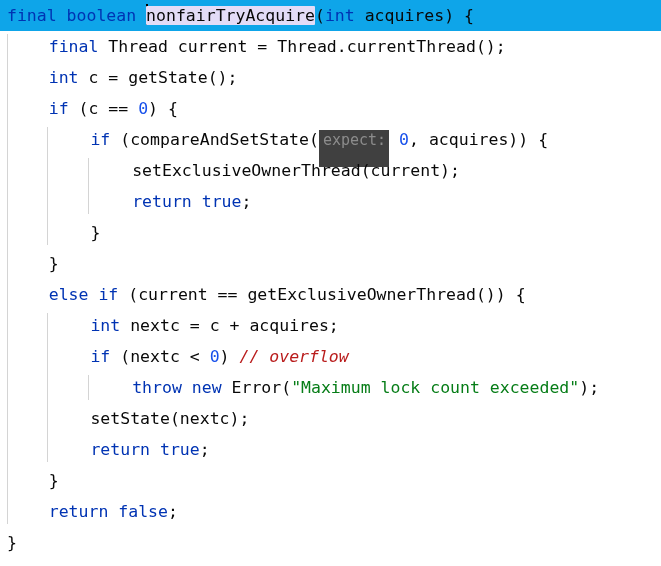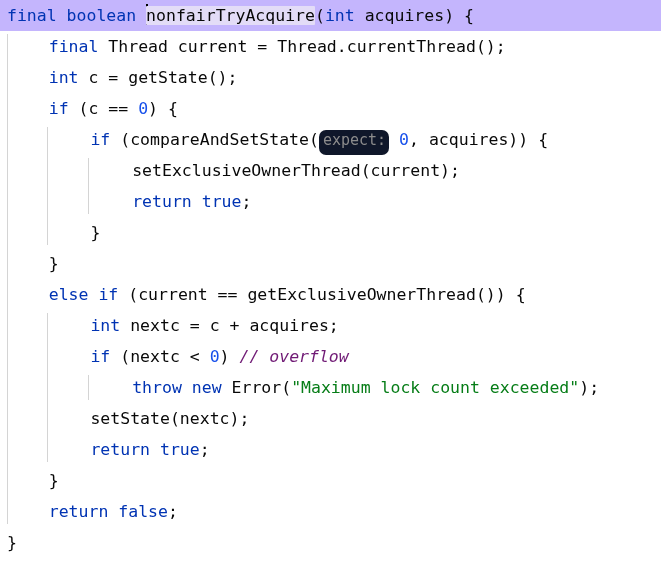--- a/index.html
+++ b/index.html
@@ -38,21 +38,21 @@
     position: relative;
     height: 31px;
     line-height: 31px;
     padding-left: 7px;
     white-space: pre;
     color: #080808;
     letter-spacing: 0px;
   }
 
   .line.current {
-    background: #c4b5fd;
+    background: #0ea5e9;
   }
 
   
   .guides {
     position: absolute;
     left: 0;
     top: 0;
     width: 661px;
     height: 566px;
     pointer-events: none;
@@ -60,44 +60,44 @@
   .guide {
     position: absolute;
     width: 1px;
     background: #d4d4d4;
   }
 
   
   .kw   { color: #0033b3; }
   .num  { color: #1750eb; }
   .str  { color: #067d17; }
-  .cmt  { color: #701a75; font-style: italic; }
+  .cmt  { color: #b91c1c; font-style: italic; }
   .stat { color: #080808; }
   .id   { color: #080808; }
 
   
   .ident-hl {
     background: #e3dcf7;
     border-radius: 1px;
   }
   .caret {
     display: inline-block;
     width: 0;
     border-left: 2px solid #000000;
     height: 21px;
     vertical-align: -4px;
     margin-right: -2px;
   }
 
   
   .inlay {
-    background: #0f172a;
+    background: #404040;
     color: #8c8c8c;
-    border-radius: 7px;
-    padding: 1px 3px 6px 4px;
+    border-radius: 0;
+    padding: 1px 3px 18px 4px;
     font-size: 15px;
   }
 </style>
 </head>
 <body>
 
 <div id="editor">
 
   <div class="guides" id="guides">
       <div class="guide" style="left: 7px; top: 34px; height: 490px;"></div>

